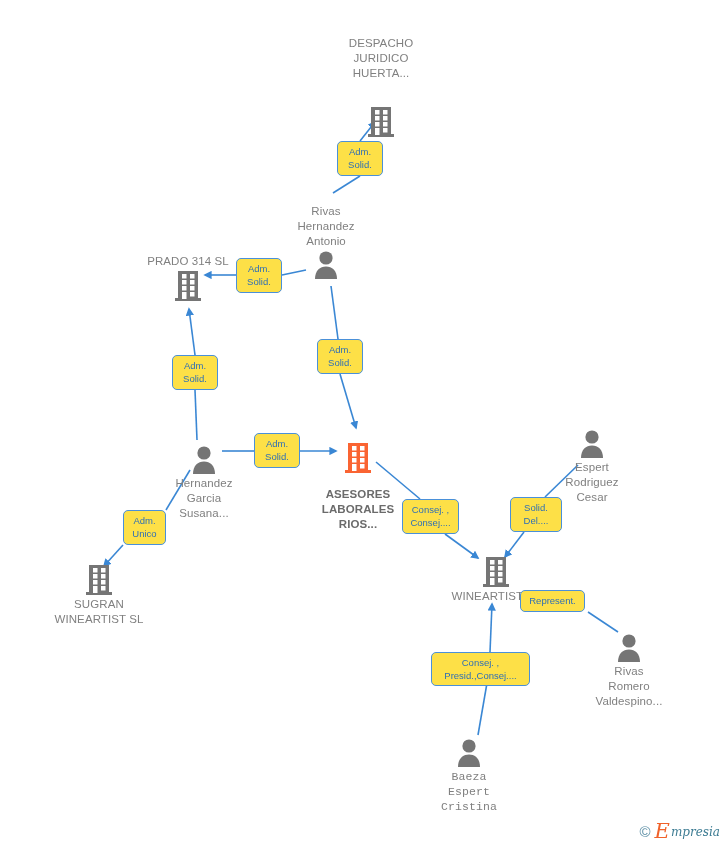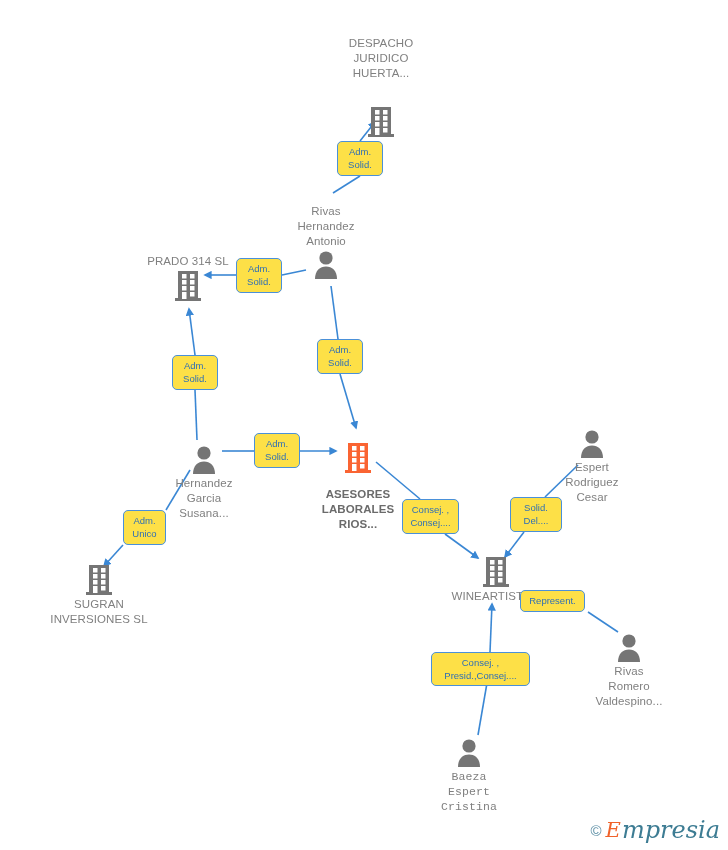--- a/index.html
+++ b/index.html
@@ -85,21 +85,21 @@
   #watermark .brand-e {
     font-family: "DejaVu Serif", serif;
     font-style: italic;
     font-size: 21px;
     color: #f0622a;
     line-height: 1;
   }
   #watermark .brand-rest {
     font-family: "DejaVu Serif", serif;
     font-style: italic;
-    font-size: 24px;
+    font-size: 12px;
     color: #3d7c93;
     line-height: 1;
     margin-left: -3px;
     text-align: right;
   }
 </style>
 </head>
 <body>
 
 <div id="canvas">
@@ -220,21 +220,21 @@
             <rect x="17" y="5" width="4.5" height="4.5" fill="#ffffff"></rect>
             <rect x="9" y="11" width="4.5" height="4.5" fill="#ffffff"></rect>
             <rect x="17" y="11" width="4.5" height="4.5" fill="#ffffff"></rect>
             <rect x="9" y="17" width="4.5" height="4.5" fill="#ffffff"></rect>
             <rect x="17" y="17" width="4.5" height="4.5" fill="#ffffff"></rect>
             <rect x="17" y="23" width="4.5" height="4.5" fill="#ffffff"></rect>
             <rect x="9" y="23" width="4.5" height="7" fill="#ffffff"></rect>
           </svg>
         </div>
         <div class="node-label">SUGRAN
-INVERSIONES SL</div>
+WINEARTIST SL</div>
       </div>
       <div class="node" style="left: 592px; top: 428px;">
         <div>
           <svg width="30" height="32" viewBox="0 0 30 32" class="node-icon">
             <circle cx="15" cy="9" r="6.6" fill="#757575"></circle>
             <path d="M4 30 C4 21.5 9 17.5 15 17.5 C21 17.5 26 21.5 26 30 Z" fill="#757575"></path>
           </svg>
         </div>
         <div class="node-label">Espert
 Rodriguez

